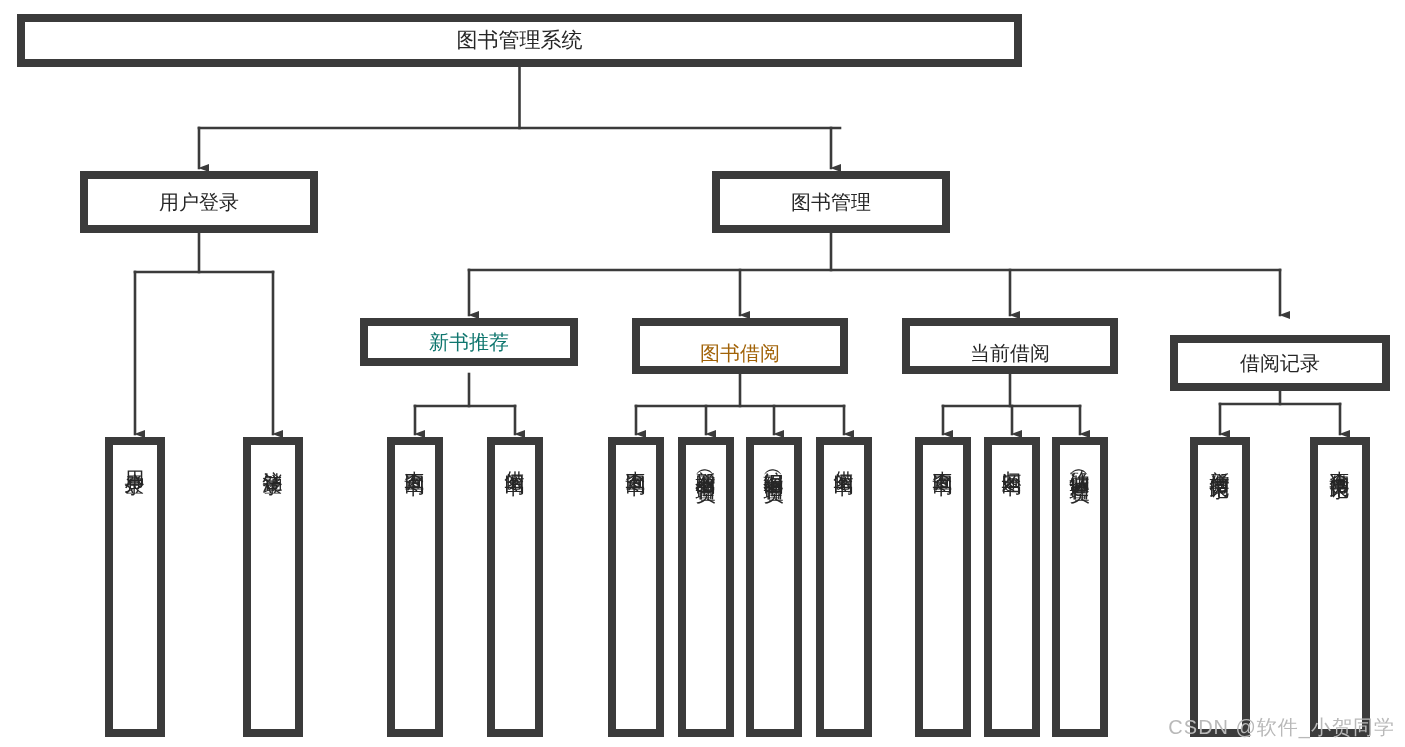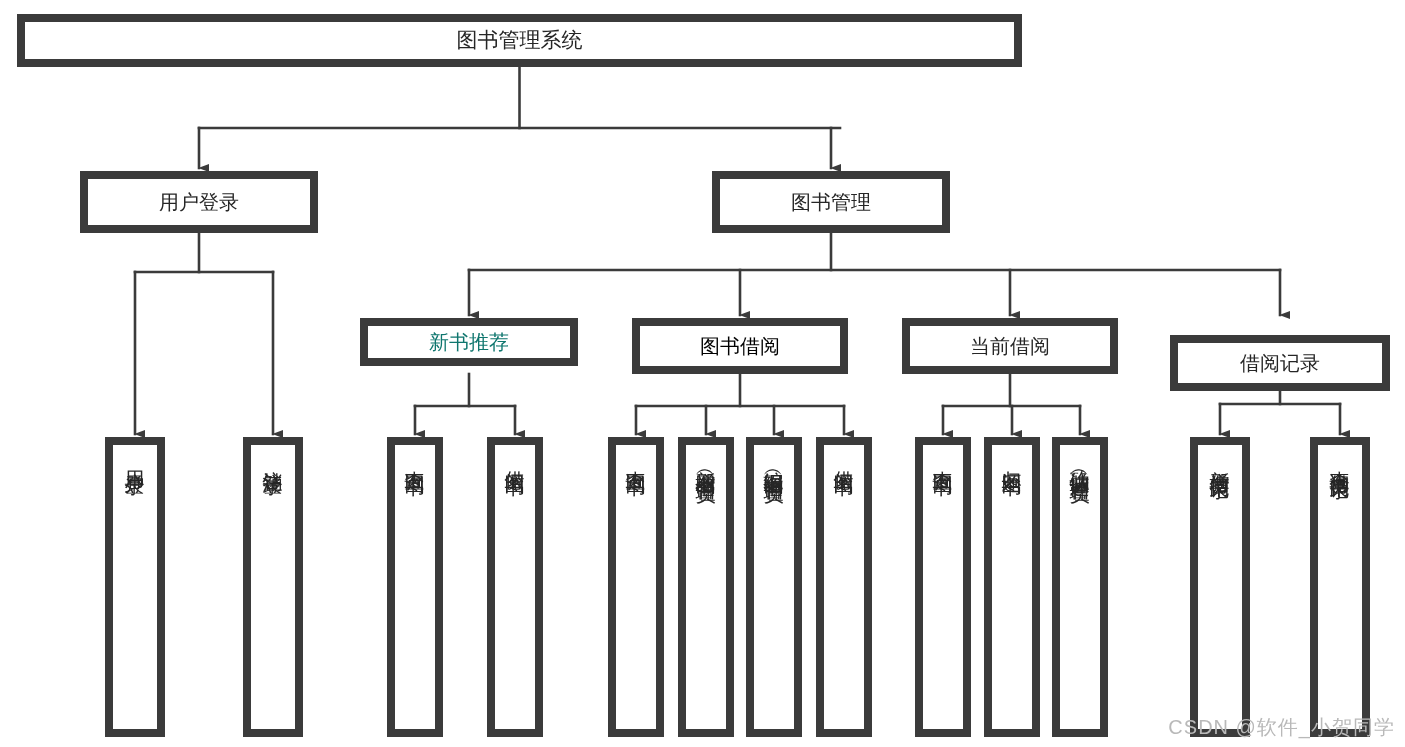--- a/index.html
+++ b/index.html
@@ -131,24 +131,24 @@
   <div class="node lvl2" style="left: 80px; top: 171px; width: 238px; height: 62px; border-color: rgb(59, 59, 59); color: rgb(38, 38, 38);">
     <span class="lbl">用户登录</span>
   </div>
   <div class="node lvl2" style="left: 712px; top: 171px; width: 238px; height: 62px; border-color: rgb(59, 59, 59); color: rgb(38, 38, 38);">
     <span class="lbl">图书管理</span>
   </div>
 
   <div class="node lvl3" style="left: 360px; top: 318px; width: 218px; height: 48px; border-color: rgb(59, 59, 59); color: #0f766e;">
     <span class="lbl">新书推荐</span>
   </div>
-  <div class="node lvl3" style="left: 632px; top: 318px; width: 216px; height: 56px; border-color: rgb(59, 59, 59); color: #000000;">
+  <div class="node lvl3" style="left: 632px; top: 318px; width: 216px; height: 56px; border-color: rgb(59, 59, 59); color: #a16207; align-items: flex-end;">
     <span class="lbl">图书借阅</span>
   </div>
-  <div class="node lvl3" style="left: 902px; top: 318px; width: 216px; height: 56px; border-color: rgb(59, 59, 59); color: rgb(38, 38, 38);">
+  <div class="node lvl3" style="left: 902px; top: 318px; width: 216px; height: 56px; border-color: rgb(59, 59, 59); color: rgb(38, 38, 38); align-items: flex-end;">
     <span class="lbl">当前借阅</span>
   </div>
   <div class="node lvl3" style="left: 1170px; top: 318px; width: 220px; height: 56px; border-color: rgb(59, 59, 59); color: rgb(38, 38, 38); margin-top: 17px;">
     <span class="lbl">借阅记录</span>
   </div>
 
   <div class="node leaf" style="left: 105px; top: 437px; width: 60px; height: 300px; border-color: rgb(59, 59, 59); color: rgb(38, 38, 38);">
     <span class="lbl">用户登录</span>
   </div>
   <div class="node leaf" style="left: 243px; top: 437px; width: 60px; height: 300px; border-color: rgb(59, 59, 59); color: rgb(38, 38, 38);">

